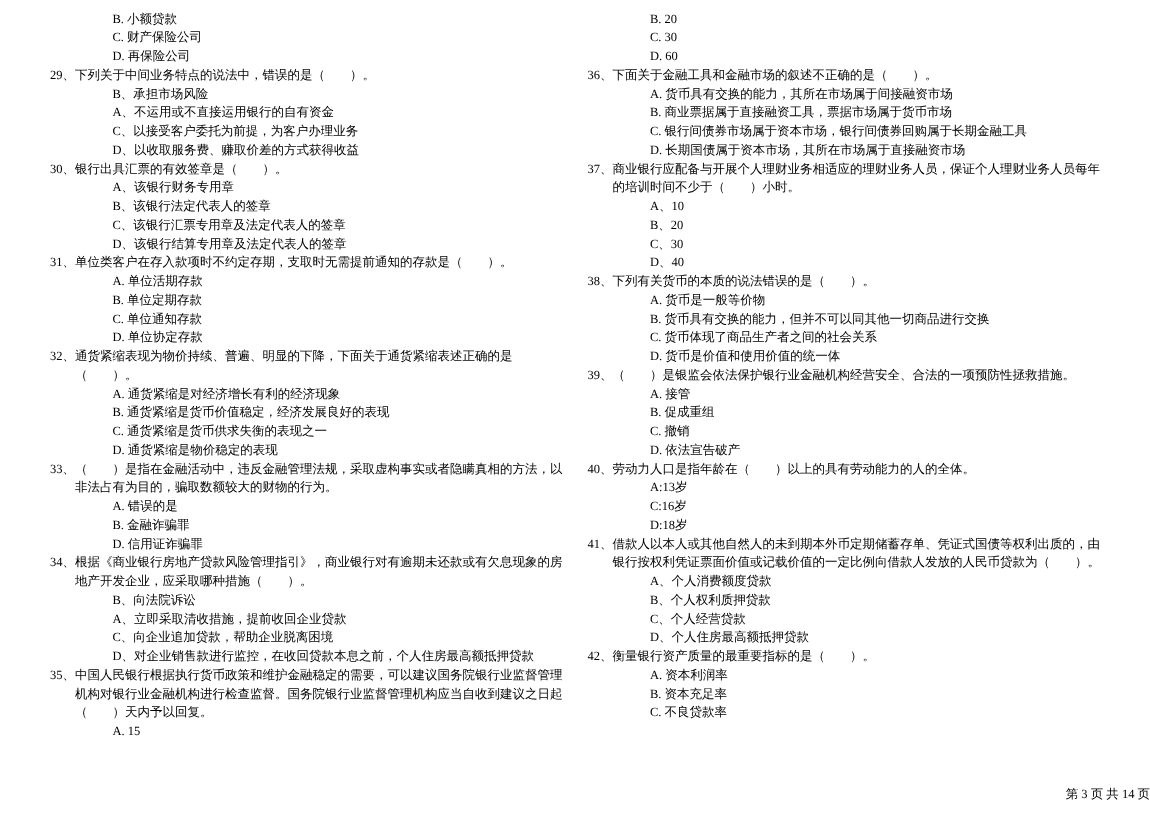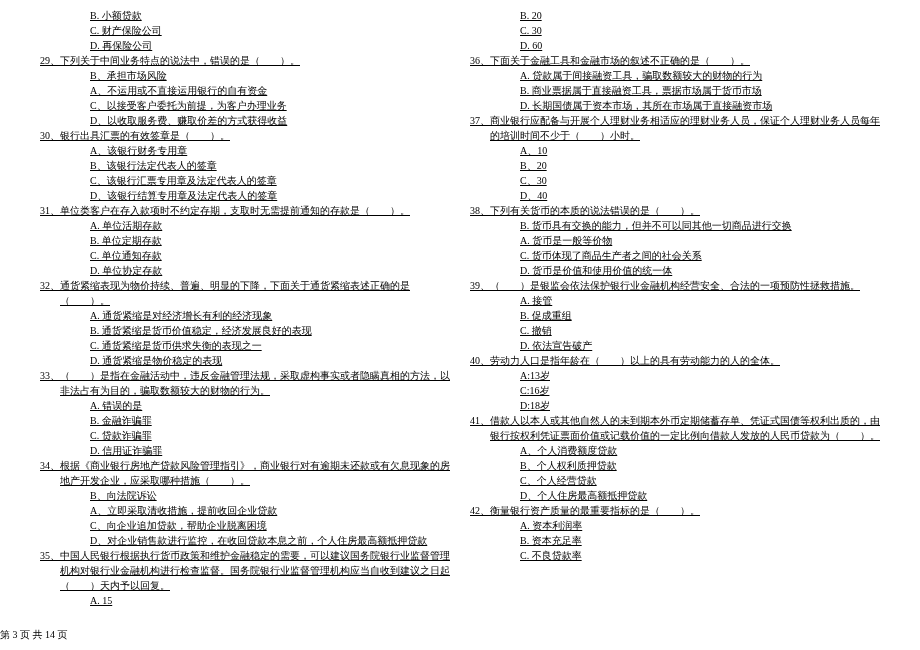--- a/index.html
+++ b/index.html
@@ -17,35 +17,34 @@
       padding: 8px 40px 8px 40px;
       position: relative;
     }
     .columns {
       display: flex;
       gap: 20px;
     }
     .col {
       flex: 1;
       line-height: 1.5;
-      text-decoration: underline;
     }
     .option-line {
       padding-left: 50px;
     }
     .question-line {
       padding-left: 20px;
       text-indent: -20px;
     }
     .footer {
       position: absolute;
       bottom: 8px;
       left: 0;
       right: 0;
-      text-align: left;
+      text-align: right;
       font-size: 10px;
     }
   </style>
 </head>
 <body>
 
 <div class="columns">
   <div class="col">
     <div class="option-line">B. 小额贷款</div>
     <div class="option-line">C. 财产保险公司</div>
@@ -71,52 +70,52 @@
 
     <div class="question-line">32、通货紧缩表现为物价持续、普遍、明显的下降，下面关于通货紧缩表述正确的是（　　）。</div>
     <div class="option-line">A. 通货紧缩是对经济增长有利的经济现象</div>
     <div class="option-line">B. 通货紧缩是货币价值稳定，经济发展良好的表现</div>
     <div class="option-line">C. 通货紧缩是货币供求失衡的表现之一</div>
     <div class="option-line">D. 通货紧缩是物价稳定的表现</div>
 
     <div class="question-line">33、（　　）是指在金融活动中，违反金融管理法规，采取虚构事实或者隐瞒真相的方法，以非法占有为目的，骗取数额较大的财物的行为。</div>
     <div class="option-line">A. 错误的是</div>
     <div class="option-line">B. 金融诈骗罪</div>
-    <div class="option-line">C. 贷款诈骗罪</div>
     <div class="option-line">D. 信用证诈骗罪</div>
 
     <div class="question-line">34、根据《商业银行房地产贷款风险管理指引》，商业银行对有逾期未还款或有欠息现象的房地产开发企业，应采取哪种措施（　　）。</div>
     <div class="option-line">B、向法院诉讼</div>
     <div class="option-line">A、立即采取清收措施，提前收回企业贷款</div>
     <div class="option-line">C、向企业追加贷款，帮助企业脱离困境</div>
     <div class="option-line">D、对企业销售款进行监控，在收回贷款本息之前，个人住房最高额抵押贷款</div>
 
     <div class="question-line">35、中国人民银行根据执行货币政策和维护金融稳定的需要，可以建议国务院银行业监督管理机构对银行业金融机构进行检查监督。国务院银行业监督管理机构应当自收到建议之日起（　　）天内予以回复。</div>
     <div class="option-line">A. 15</div>
   </div>
 
   <div class="col">
     <div class="option-line">B. 20</div>
     <div class="option-line">C. 30</div>
     <div class="option-line">D. 60</div>
 
     <div class="question-line">36、下面关于金融工具和金融市场的叙述不正确的是（　　）。</div>
-    <div class="option-line">A. 贷款属于间接融资工具，骗取数额较大的财物的行为</div>
+    <div class="option-line">A. 货币具有交换的能力，其所在市场属于间接融资市场</div>
     <div class="option-line">B. 商业票据属于直接融资工具，票据市场属于货币市场</div>
+    <div class="option-line">C. 银行间债券市场属于资本市场，银行间债券回购属于长期金融工具</div>
     <div class="option-line">D. 长期国债属于资本市场，其所在市场属于直接融资市场</div>
 
     <div class="question-line">37、商业银行应配备与开展个人理财业务相适应的理财业务人员，保证个人理财业务人员每年的培训时间不少于（　　）小时。</div>
     <div class="option-line">A、10</div>
     <div class="option-line">B、20</div>
     <div class="option-line">C、30</div>
     <div class="option-line">D、40</div>
 
     <div class="question-line">38、下列有关货币的本质的说法错误的是（　　）。</div>
+    <div class="option-line">A. 货币是一般等价物</div>
     <div class="option-line">B. 货币具有交换的能力，但并不可以同其他一切商品进行交换</div>
-    <div class="option-line">A. 货币是一般等价物</div>
     <div class="option-line">C. 货币体现了商品生产者之间的社会关系</div>
     <div class="option-line">D. 货币是价值和使用价值的统一体</div>
 
     <div class="question-line">39、（　　）是银监会依法保护银行业金融机构经营安全、合法的一项预防性拯救措施。</div>
     <div class="option-line">A. 接管</div>
     <div class="option-line">B. 促成重组</div>
     <div class="option-line">C. 撤销</div>
     <div class="option-line">D. 依法宣告破产</div>
 
     <div class="question-line">40、劳动力人口是指年龄在（　　）以上的具有劳动能力的人的全体。</div>

